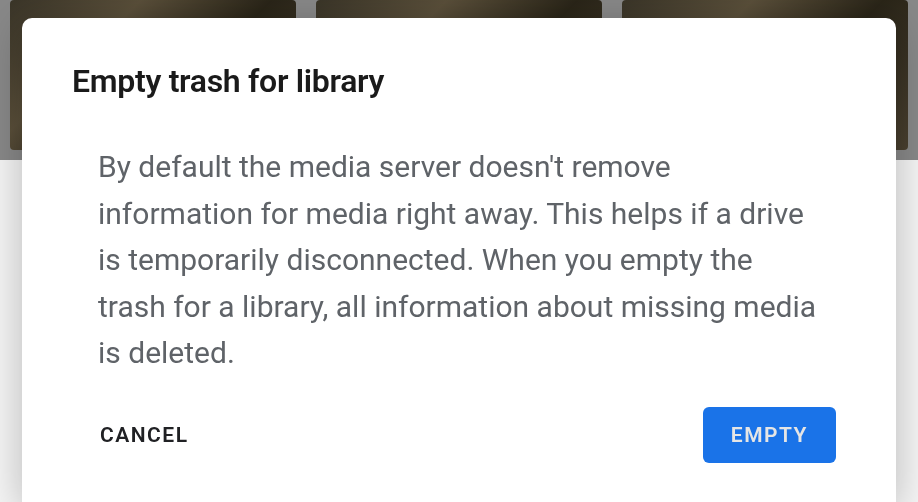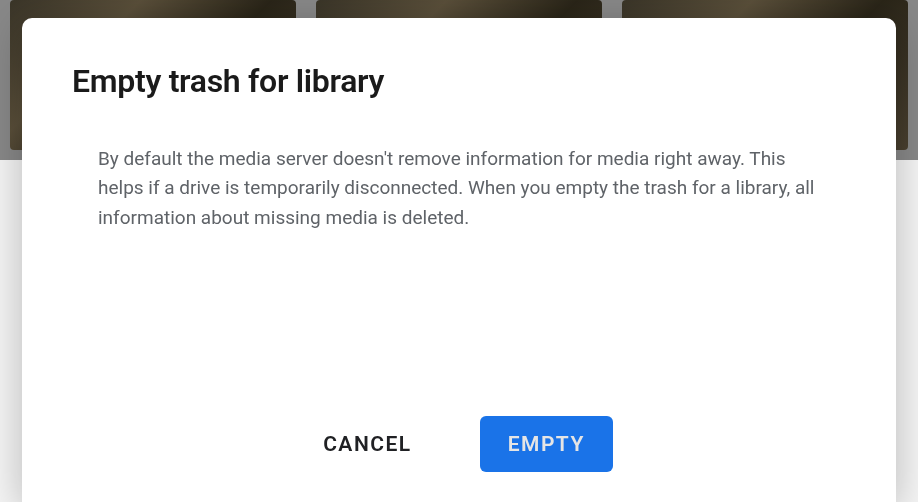--- a/index.html
+++ b/index.html
@@ -39,42 +39,42 @@
     }
     .dialog {
       position: absolute;
       top: 18px;
       left: 22px;
       right: 22px;
       bottom: 0;
       background: #ffffff;
       border-radius: 10px 10px 0 0;
       box-shadow: 0 8px 40px rgba(0,0,0,0.25);
-      padding: 44px 50px 30px 50px;
+      padding: 44px 50px 42px 50px;
       display: flex;
       flex-direction: column;
     }
     .dialog-title {
       font-size: 32px;
       font-weight: 600;
       color: #1a1a1a;
       margin-bottom: 44px;
       letter-spacing: -0.3px;
     }
     .dialog-body {
-      font-size: 19px;
+      font-size: 30px;
       line-height: 1.55;
       color: #5f6368;
       padding-left: 26px;
       padding-right: 20px;
       flex: 1;
     }
     .dialog-actions {
       display: flex;
-      justify-content: center;
+      justify-content: space-between;
       align-items: center;
       gap: 40px;
       margin-top: 30px;
       padding-right: 10px;
     }
     .btn {
       font-size: 21px;
       font-weight: 600;
       letter-spacing: 1.5px;
       text-transform: uppercase;

